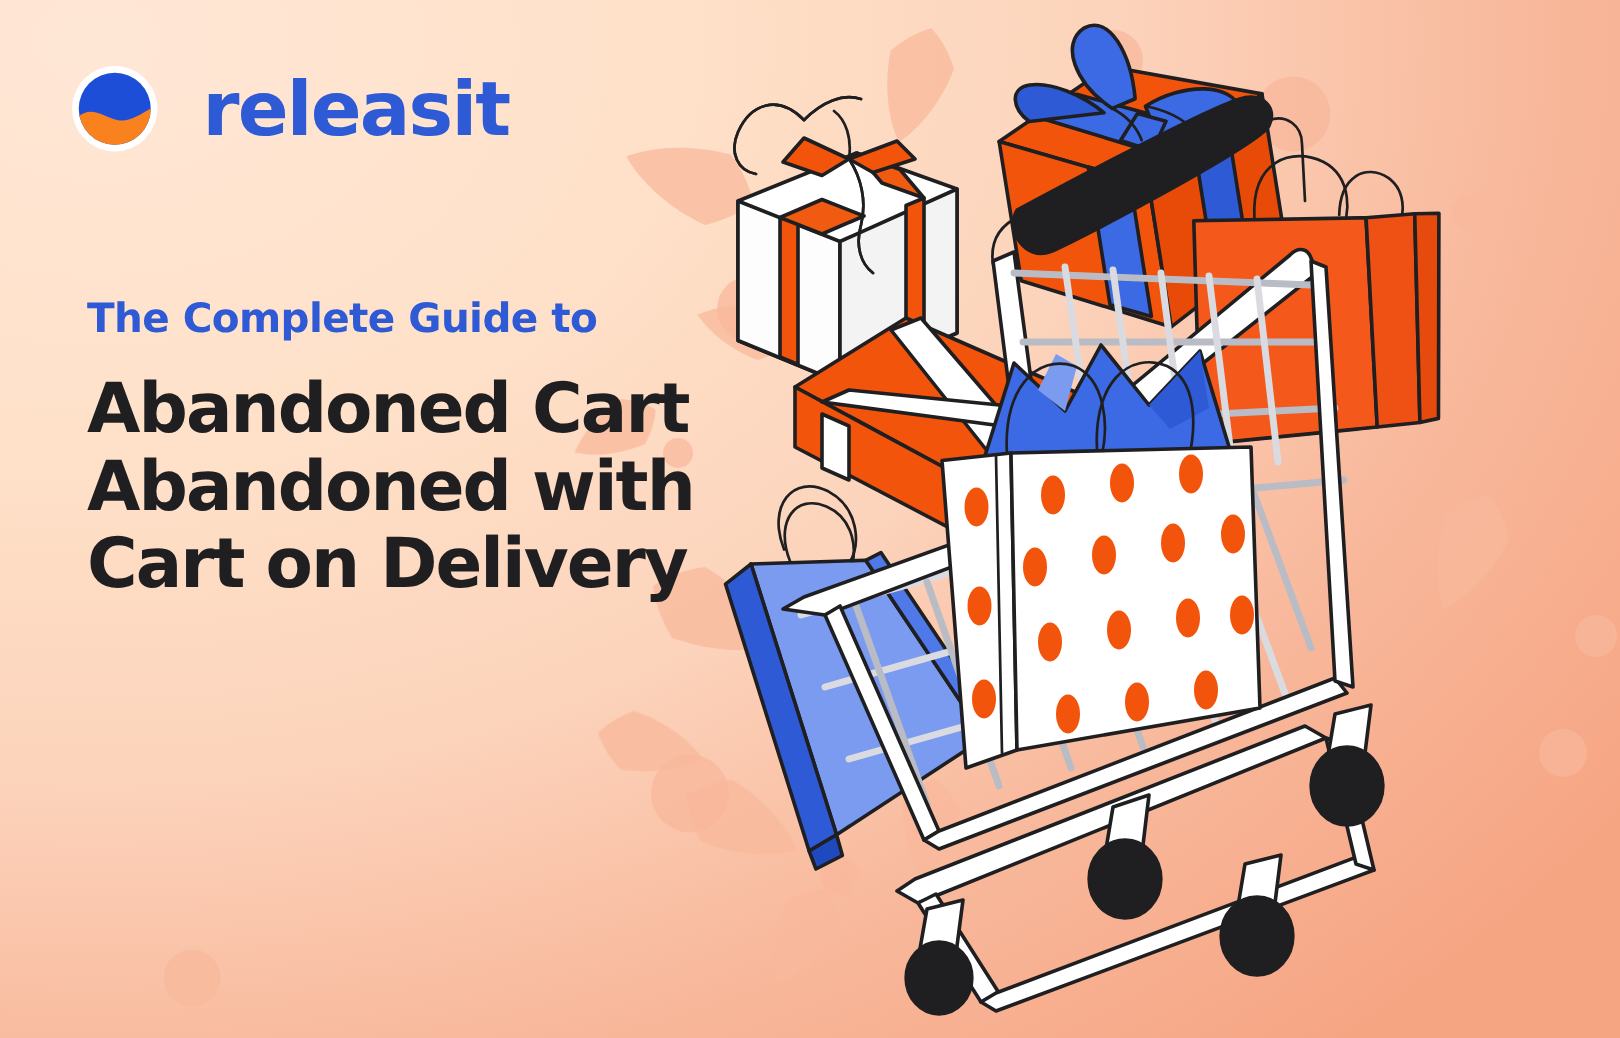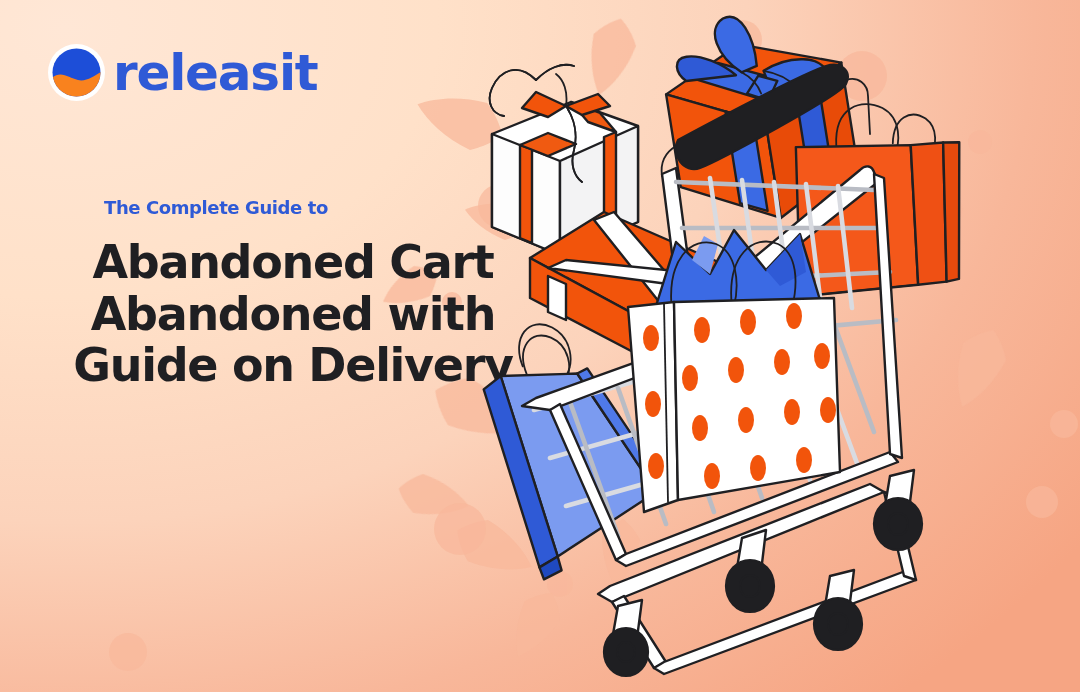--- a/index.html
+++ b/index.html
@@ -16,21 +16,21 @@
     background:
       radial-gradient(115% 130% at 6% 4%, #ffe7d6 0%, #ffe1c9 30%, #fcd3bb 55%, #f8b79a 78%, #f6a583 100%);
   }
   
   .bg-deco { position:absolute; inset:0; pointer-events:none; }
   .bg-deco svg { display:block; width:1080px; height:692px; }
 
   
   .logo-row {
     position:absolute; left:48px; top:44px;
-    display:flex; align-items:center; gap:8px;
+    display:flex; align-items:center; gap:30px;
   }
   .logo-mark {
     width:57px; height:57px; border-radius:50%;
     background:#fff;
     display:flex; align-items:center; justify-content:center;
     flex:0 0 auto;
   }
   .logo-mark svg { display:block; }
   .logo-word {
     font-size:50px; line-height:1;
@@ -39,35 +39,33 @@
     color:#2f5ad6;
     font-family:"DejaVu Sans", sans-serif;
   }
 
   
   .headline {
     position:absolute; left:58px; top:198px;
     width:470px;
   }
   .kicker {
-    font-size:18px; line-height:1.12;
+    font-size:27px; line-height:1.12;
     font-weight:700;
     letter-spacing:-0.4px;
     color:#2f5ad6;
     font-family:"DejaVu Sans", sans-serif;
     margin-bottom:19px;
-    margin-left:46px;
   }
   .title {
     font-size:46px; line-height:1.12;
     font-weight:700;
     letter-spacing:-1.3px;
     color:#1f1f22;
     font-family:"DejaVu Sans", sans-serif;
-    text-align:center;
   }
   .title .tline { display:block; white-space:nowrap; }
 
   
   .illustration {
     position:absolute; left:470px; top:14px;
     width:610px; height:678px;
   }
   .illustration svg { display:block; width:610px; height:678px; }
 </style>
@@ -136,21 +134,21 @@
       </svg>
     </span>
     <span class="logo-word">releasit</span>
   </div>
 
   <div class="headline">
     <div class="kicker">The Complete Guide to</div>
     <h1 class="title">
       <span class="tline">Abandoned Cart</span>
       <span class="tline">Abandoned with</span>
-      <span class="tline">Guide on Delivery</span>
+      <span class="tline">Cart on Delivery</span>
     </h1>
   </div>
 
   <div class="illustration">
     <svg viewBox="0 0 610 678" xmlns="http://www.w3.org/2000/svg" aria-hidden="true">
       <defs>
         <style>
           .ln  { stroke:#1f1f22; stroke-width:2.4; stroke-linejoin:round; stroke-linecap:round; }
           .lnT { stroke:#1f1f22; stroke-width:1.8; stroke-linejoin:round; stroke-linecap:round; fill:none; }
           .cartL { stroke:#1f1f22; stroke-width:2.2; stroke-linejoin:round; stroke-linecap:round; }

